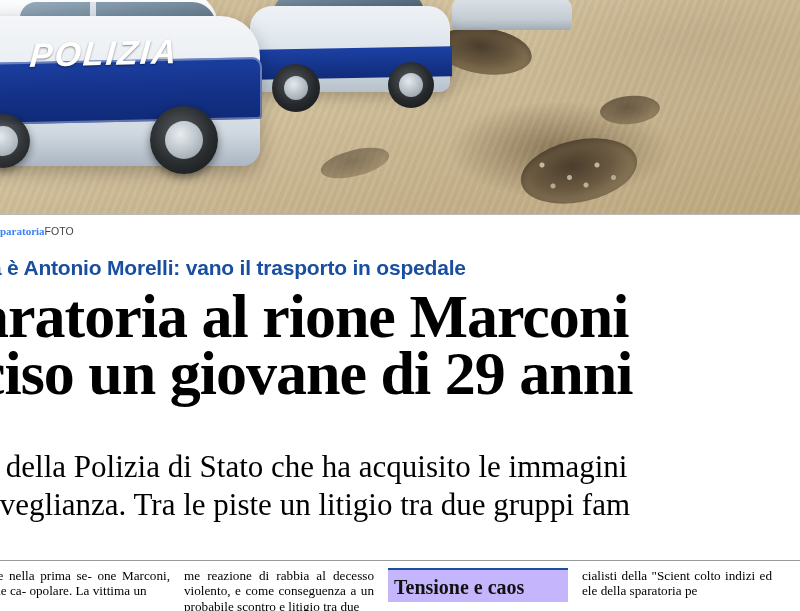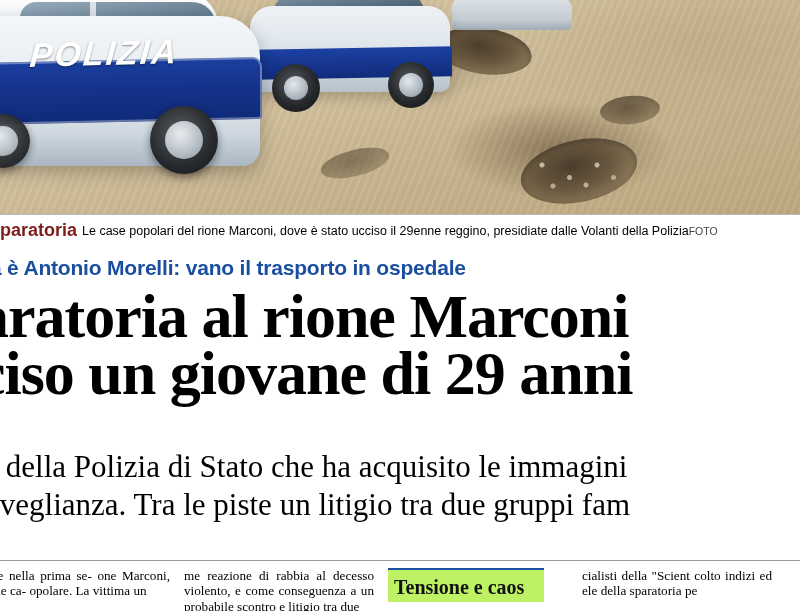--- a/index.html
+++ b/index.html
@@ -204,24 +204,24 @@
     position: absolute;
     left: 0; top: 214px;
     width: 800px; height: 30px;
     border-top: 1px solid #b9b9b9;
     display: flex;
     align-items: center;
     padding-top: 2px;
     box-sizing: border-box;
   }
   .caption-lead {
-    font-family: Liberation Sans, sans-serif;
-    font-weight: 700;
-    font-size: 18px;
-    color: #7f1d1d;
+    font-family: Liberation Serif, serif;
+    font-weight: 700;
+    font-size: 11px;
+    color: #3b82f6;
     padding-left: 0;
     white-space: nowrap;
   }
   .caption-text {
     font-family: "Liberation Sans", sans-serif;
     font-size: 12.5px;
     color: #000;
     margin-left: 5px;
     white-space: nowrap;
   }
@@ -296,24 +296,24 @@
     line-height: 15.4px;
     text-align: justify;
     color: #000;
     overflow: hidden;
   }
   .col.c3 { width: 180px; }
   .col.c4 { width: 190px; }
 
   
   .box {
-    width: 156px;
+    width: 180px;
     box-sizing: border-box;
     border-top: 2px solid #1a4fa0;
-    background: #bef264;
+    background: #c4b5fd;
     padding: 6px 6px 4px 6px;
   }
   .box-title {
     font-family: "Liberation Serif", serif;
     font-weight: 700;
     font-size: 20px;
     line-height: 22px;
     color: #111;
   }
 </style>
@@ -352,21 +352,20 @@
           <div class="hub"></div>
         </div>
       <div class="wheel w1">
           <div class="hub"></div>
         </div>
     </div>
   </div>
 
   <div class="caption-row">
     <span class="caption-lead">paratoria</span>
-    <span class="caption-text">Le case popolari del rione Marconi, dove è stato ucciso il 29enne reggino, presidiate dalle Volanti della Polizia</span>
     <span class="caption-credit">FOTO</span>
   </div>
 
   <div class="overline">a è Antonio Morelli: vano il trasporto in ospedale</div>
 
   <div class="headline">
     <span class="l1">aratoria al rione Marconi</span>
     <span class="l2">ciso un giovane di 29 anni</span>
   </div>
 

